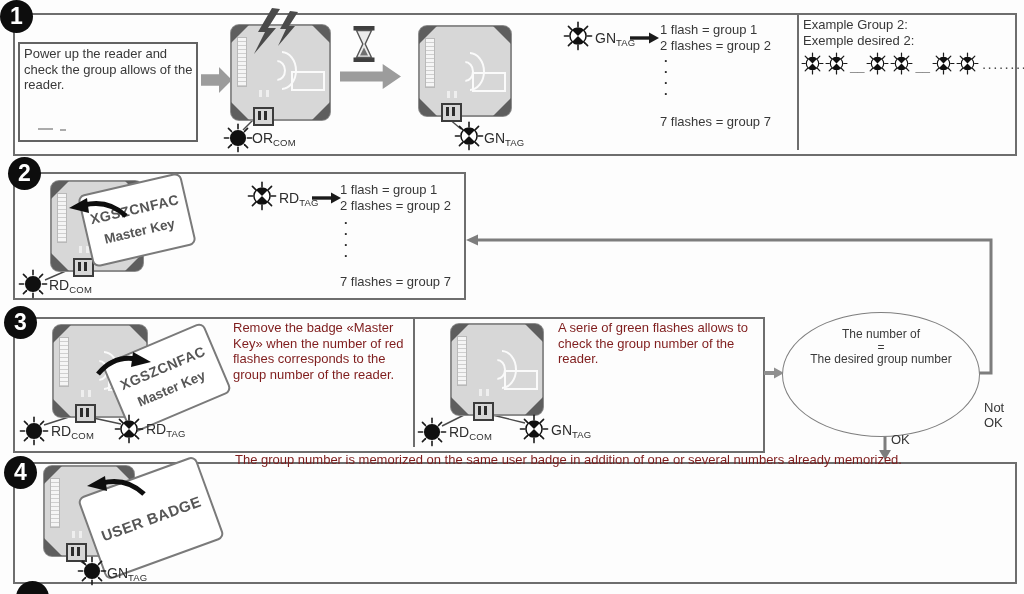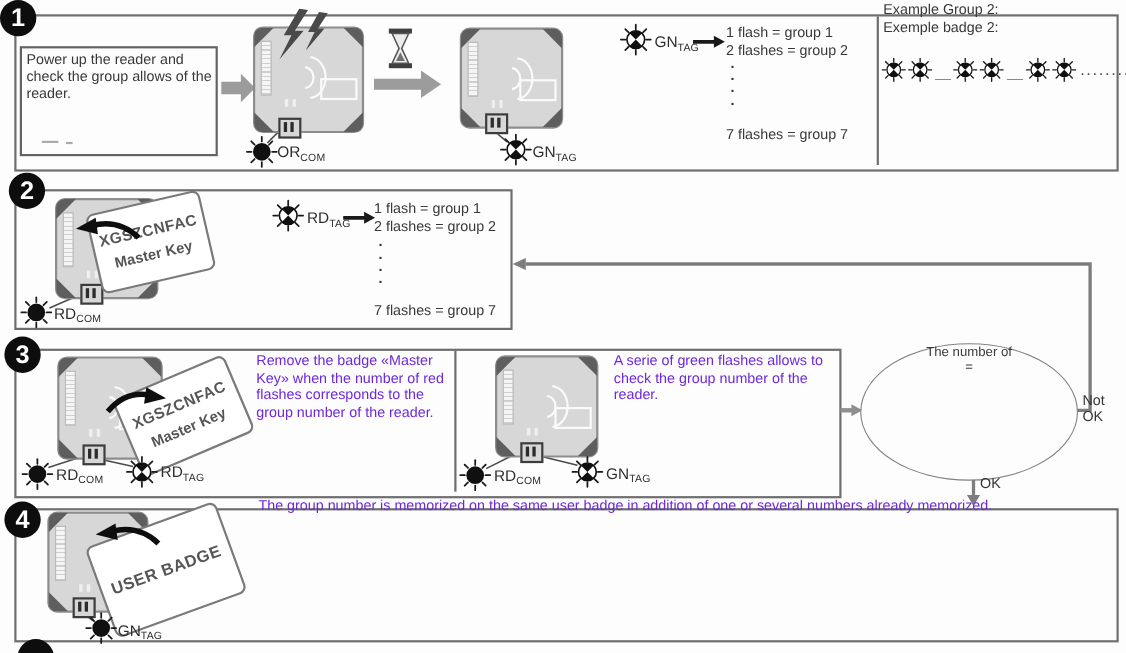--- a/index.html
+++ b/index.html
@@ -50,38 +50,38 @@
   .led{position:absolute;z-index:5;line-height:0}
   .ledlbl{position:absolute;z-index:5;font-size:14px;color:#2d2d2d;white-space:nowrap}
   .ledlbl sub{font-size:9.5px;vertical-align:-3px;letter-spacing:.2px}
 
   
   .legend{position:absolute;z-index:4}
   .legend .row1{position:absolute;font-size:13px;white-space:nowrap}
   .vdots{position:absolute;font-weight:bold;font-size:13px;line-height:11px;color:#2d2d2d}
   .vdots span{display:block}
 
-  .t{position:absolute;font-size:13px;line-height:15.5px;color:#6d28d9;z-index:4}
+  .t{position:absolute;font-size:13px;line-height:15.5px;color:#7f1d1d;z-index:4}
 
   
   .instrbox{position:absolute;left:18px;top:42px;width:172px;height:94px;border:2px solid #636363;
             background:#fdfdfd;z-index:3;padding:2px 0 0 4px;font-size:13px;line-height:15.5px}
   .smudge{height:2px;background:#8f8f8f;opacity:.75;z-index:4}
 
   
   .exrow{position:absolute;display:flex;align-items:center;gap:1px;z-index:4}
   .exrow .sep{font-weight:bold;color:#2d2d2d;font-size:13px;align-self:flex-end;margin:0 1px 1px 1px}
   .exrow .dots{font-size:15px;letter-spacing:1.5px;color:#4a4a4a;margin-left:2px}
 
   
   .ellipse{position:absolute;left:782px;top:312px;width:196px;height:123px;border:1.5px solid #7f7f7f;
            border-radius:50%;background:#fdfdfd;z-index:3;text-align:center;font-size:12px;
            line-height:12.5px;color:#3a3a3a;padding-top:0;display:flex;flex-direction:column;
            justify-content:flex-start}
-  .ellipse div:first-child{margin-top:1px}
+  .ellipse div:first-child{margin-top:15px}
   .flowlbl{position:absolute;font-size:13px;color:#353535;z-index:4}
 
   
   .blockarrow{position:absolute;background:#9c9c9c;z-index:2}
 </style>
 </head>
 <body>
 
 <svg width="0" height="0" style="position:absolute">
   <defs>
@@ -240,23 +240,23 @@
   <span class="row1" style="left:97px;top:20px">2 flashes = group 2</span>
   <div class="vdots" style="left:101px;top:34px">
     <span>.</span>
       <span>.</span>
       <span>.</span>
       <span>.</span>
   </div>
   <span class="row1" style="left:97px;top:96px">7 flashes = group 7</span>
 </div>
 
-<div class="legend" style="left:803px;top:1px;width:212px;height:120px">
+<div class="legend" style="left:803px;top:17px;width:212px;height:120px">
   <span class="row1" style="left:0;top:0">Example Group 2:</span>
-  <span class="row1" style="left:0;top:16px">Exemple badge 2:</span>
+  <span class="row1" style="left:0;top:16px">Exemple desired 2:</span>
 </div>
 <div class="exrow" style="left:801px;top:52px">
   <span class="led" style="position:static"><svg width="23" height="23">
         <use href="#led-flash"></use>
       </svg></span>
   <span class="led" style="position:static"><svg width="23" height="23">
         <use href="#led-flash"></use>
       </svg></span>
   <span class="sep">__</span>
   <span class="led" style="position:static"><svg width="23" height="23">
@@ -380,22 +380,23 @@
     </svg></span>
 <span class="ledlbl" style="left:449px;top:424px"><span>RD</span><sub>COM</sub></span>
 <span class="led" style="left:519px;top:414px"><svg width="30" height="30">
       <use href="#led-flash"></use>
     </svg></span>
 <span class="ledlbl" style="left:551px;top:422px"><span>GN</span><sub>TAG</sub></span>
 
 <div class="ellipse">
   <div>The number of</div>
   <div>=</div>
-</div>
-<span class="flowlbl" style="left:984px;top:356px">Not OK</span>
+  <div>The desired group number</div>
+</div>
+<span class="flowlbl" style="left:984px;top:400px">Not OK</span>
 <span class="flowlbl" style="left:891px;top:432px">OK</span>
 
 <div class="reader" style="left:43px;top:465px;width:88px;height:88px">
   <i class="cr tl"></i>
     <i class="cr tr"></i>
   <i class="cr bl"></i>
     <i class="cr br"></i>
   <i class="strip"></i>
   <i class="arc a1"></i>
     <i class="arc a2"></i>

